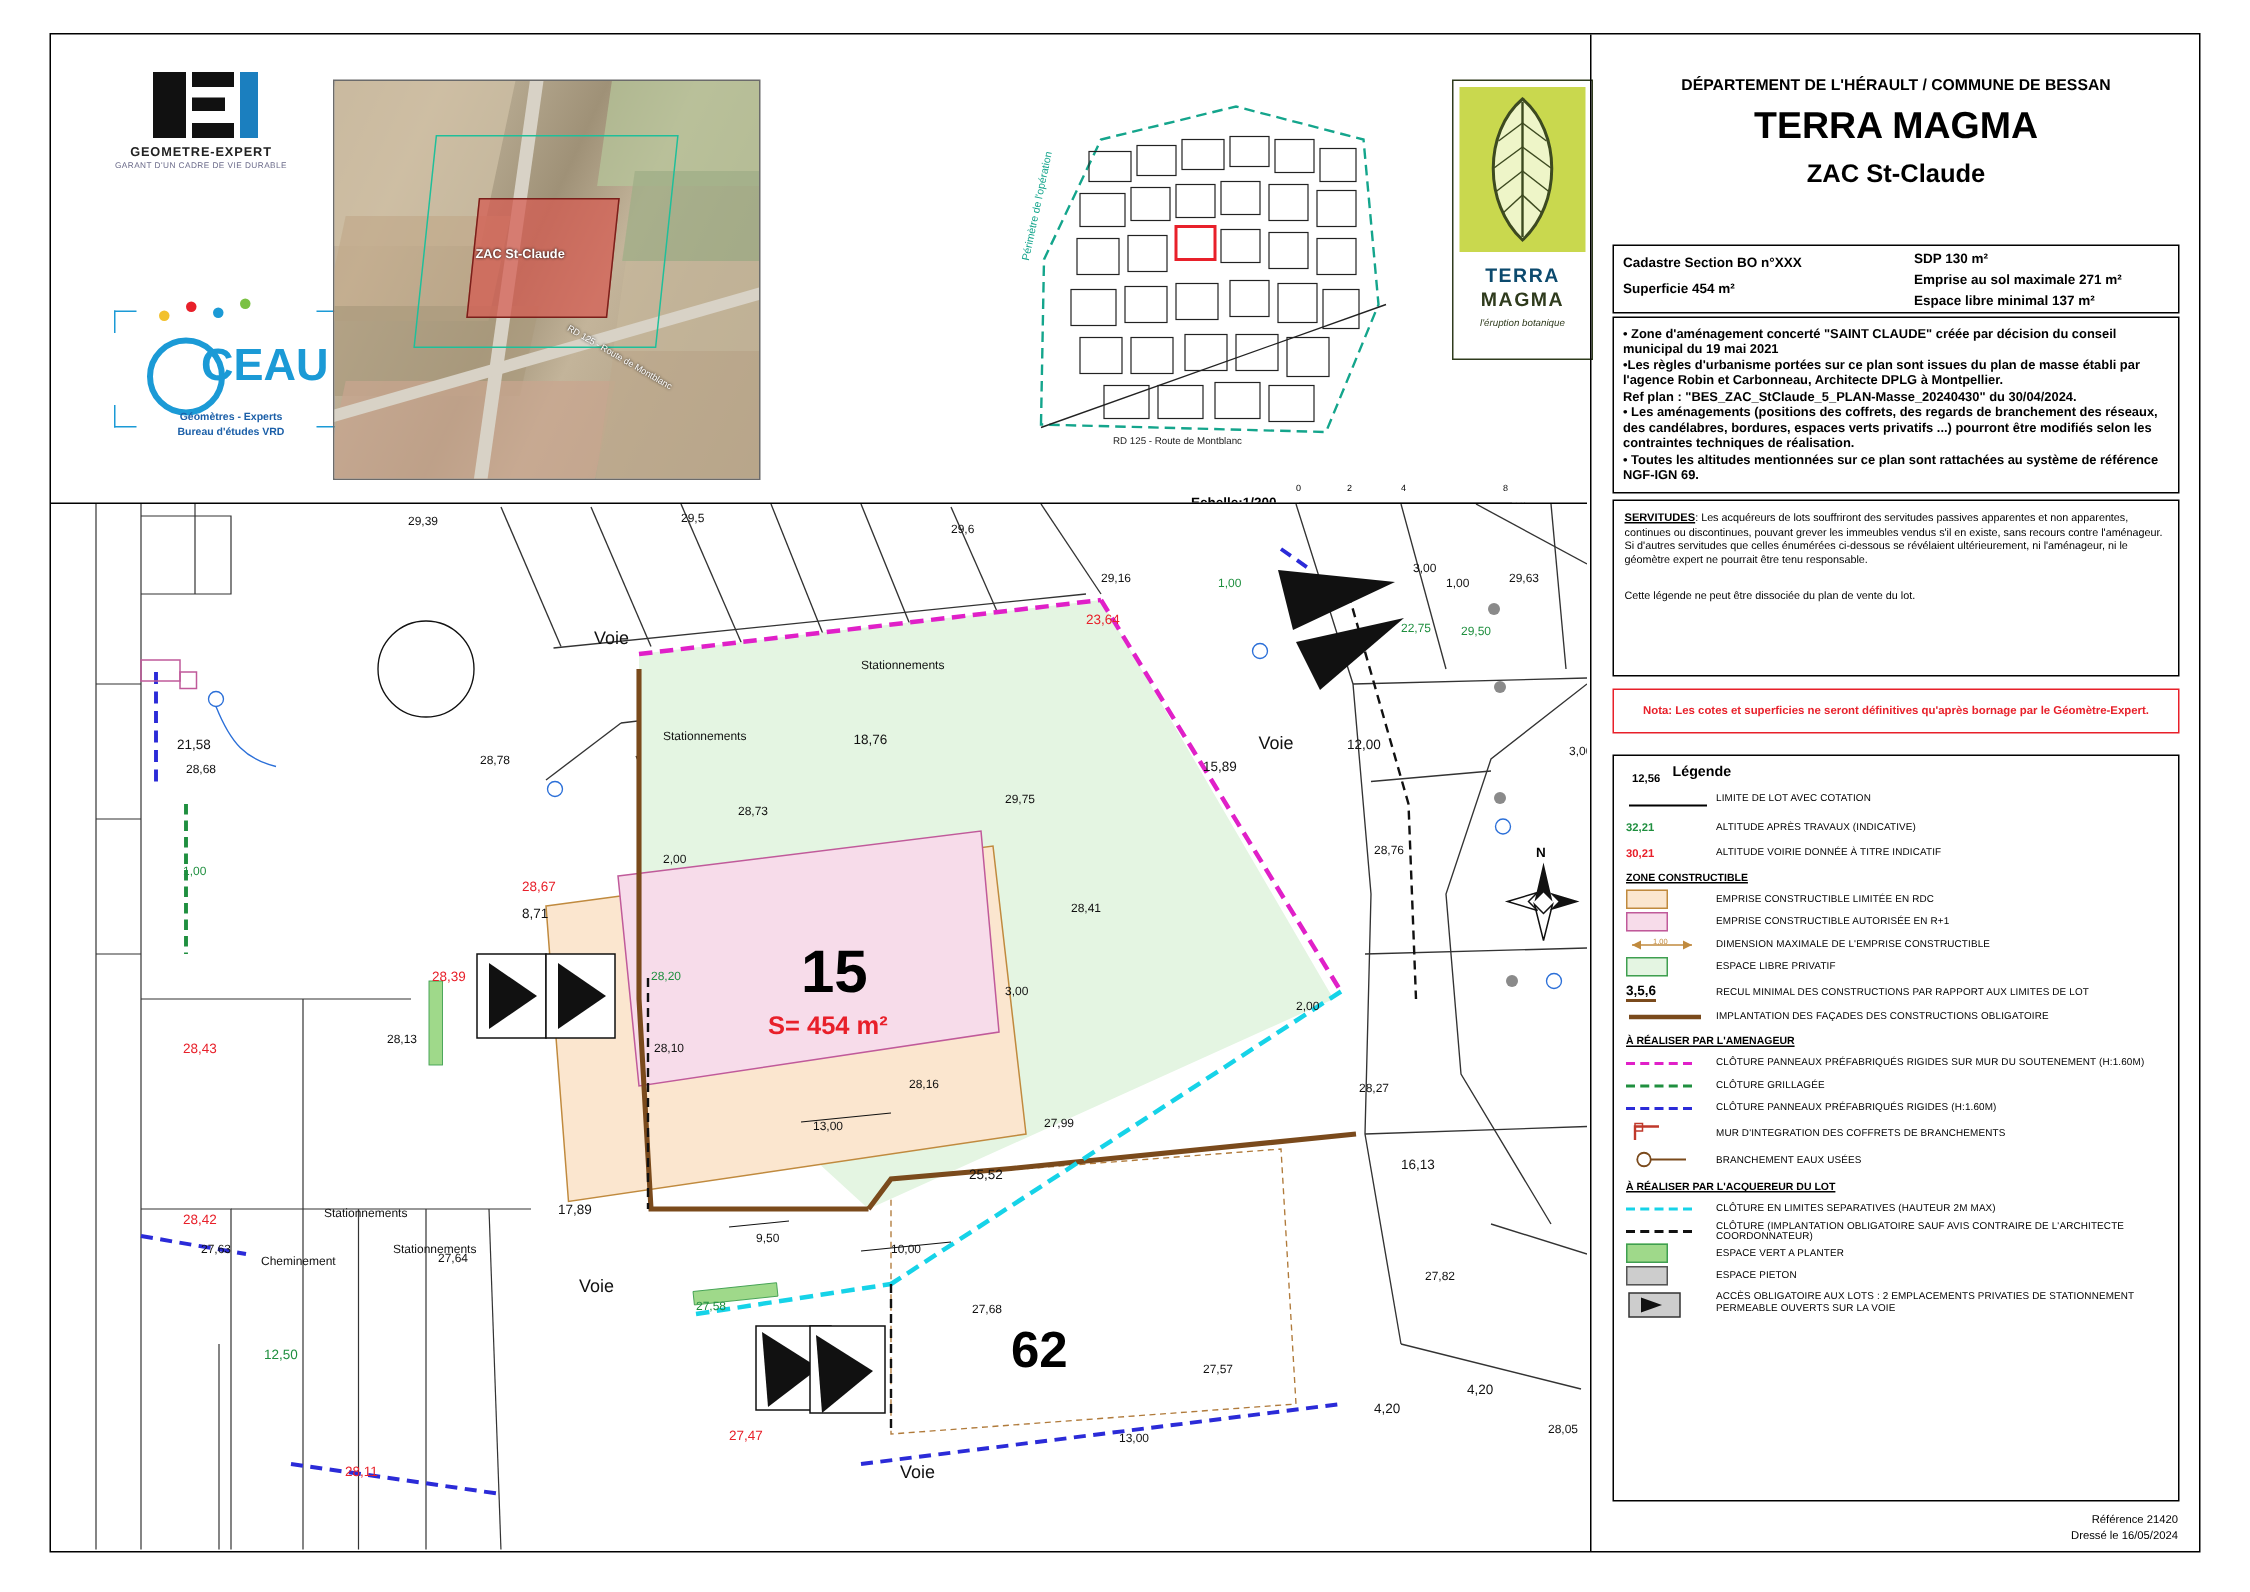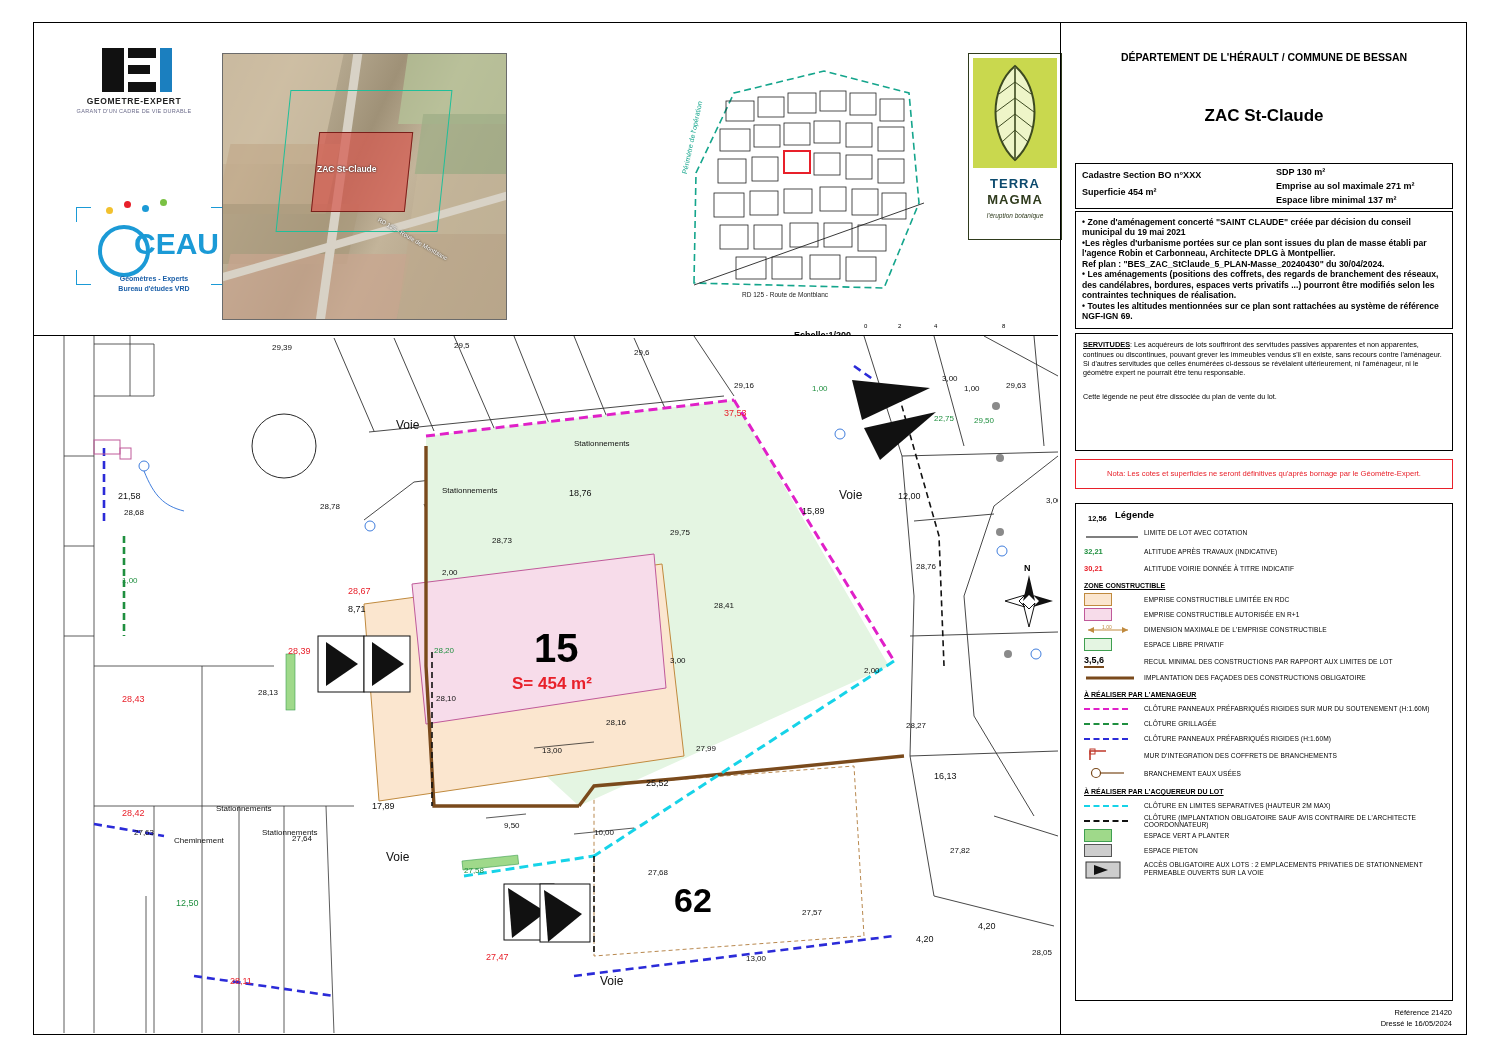--- a/index.html
+++ b/index.html
@@ -74,21 +74,21 @@
   .r-box1 .c2{position:absolute;left:200px;top:3px;font-size:9px;font-weight:bold;}
   .r-box1 .c2b{position:absolute;left:200px;top:17px;font-size:9px;font-weight:bold;}
   .r-box1 .c2c{position:absolute;left:200px;top:31px;font-size:9px;font-weight:bold;}
   .r-box2{position:absolute;left:14px;top:188px;width:378px;height:118px;border:1px solid #000;box-sizing:border-box;padding:5px 6px;}
   .r-box2 p{margin:0;font-size:8.6px;font-weight:bold;line-height:1.22;}
   .r-box3{position:absolute;left:14px;top:310px;width:378px;height:118px;border:1px solid #000;box-sizing:border-box;padding:6px 7px;}
   .r-box3 .srv-t{font-size:7.4px;font-weight:bold;text-decoration:underline;display:inline;}
   .r-box3 .srv{font-size:7.2px;line-height:1.3;margin:0;}
   .r-box3 .srv2{font-size:7.2px;margin:14px 0 0 0;}
   .r-nota{position:absolute;left:14px;top:436px;width:378px;height:30px;border:1px solid #e8202a;box-sizing:border-box;display:flex;align-items:center;justify-content:center;}
-  .r-nota span{font-size:7.6px;color:#e8202a;font-weight:normal;text-align:right;line-height:1.25;}
+  .r-nota span{font-size:7.6px;color:#e8202a;font-weight:bold;text-align:right;line-height:1.25;}
   .r-legend{position:absolute;left:14px;top:480px;width:378px;height:498px;border:1px solid #000;box-sizing:border-box;padding:5px 8px;}
   .lg-title{font-size:9.5px;font-weight:bold;margin-bottom:5px;padding-left:31px;}
   .lg-row{display:flex;align-items:center;height:15px;}
   .lg-key{width:60px;flex:0 0 60px;display:flex;align-items:center;}
   .lg-txt{font-size:6.6px;letter-spacing:.1px;}
   .lg-head{font-size:7px;font-weight:bold;text-decoration:underline;margin:6px 0 3px 0;}
   .k-num{font-size:7.5px;font-weight:bold;}
   .sw{width:26px;height:11px;border:1px solid #000;}
   .dashline{width:44px;height:0;border-top:2.4px dashed #e020c8;}
   .dashline2{width:44px;height:0;border-top:2.2px dashed #1f8f3f;}
@@ -240,20 +240,21 @@
       <div class="sc-num" style="left:70px;">0</div>
       <div class="sc-num" style="left:104px;">2</div>
       <div class="sc-num" style="left:140px;">4</div>
       <div class="sc-num" style="left:208px;">8</div>
       <div class="sc-unit">Mètres</div>
     </div>
   </div>
 
   <div class="rpanel">
     <div class="r-dept">DÉPARTEMENT DE L'HÉRAULT / COMMUNE DE BESSAN</div>
+    <div class="r-title">TERRA MAGMA</div>
     <div class="r-sub">ZAC St-Claude</div>
 
     <div class="r-box1">
       <div class="c1">Cadastre Section BO n°XXX</div>
       <div class="c1b">Superficie  454 m²</div>
       <div class="c2">SDP 130 m²</div>
       <div class="c2b">Emprise au sol maximale 271 m²</div>
       <div class="c2c">Espace libre minimal 137 m²</div>
     </div>
 
@@ -593,21 +594,21 @@
         <div class="lbl " style="left: 566px; top: 638px; font-size: 12px;">Voie</div>
         <div class="lbl " style="left: 540px; top: 103px; font-size: 8px;">Stationnements</div>
         <div class="lbl " style="left: 408px; top: 150px; font-size: 8px;">Stationnements</div>
         <div class="lbl " style="left: 182px; top: 468px; font-size: 8px;">Stationnements</div>
         <div class="lbl " style="left: 228px; top: 492px; font-size: 8px;">Stationnements</div>
         <div class="lbl " style="left: 140px; top: 500px; font-size: 8px;">Cheminement</div>
         <div class="lbl " style="left: 238px; top: 7px; font-size: 8px;">29,39</div>
         <div class="lbl " style="left: 420px; top: 5px; font-size: 8px;">29,5</div>
         <div class="lbl " style="left: 600px; top: 12px; font-size: 8px;">29,6</div>
         <div class="lbl " style="left: 700px; top: 45px; font-size: 8px;">29,16</div>
-        <div class="lbl r" style="left: 690px; top: 72px; font-size: 9px;">37,53</div>
+        <div class="lbl r" style="left: 690px; top: 72px; font-size: 9px;">23,64</div>
         <div class="lbl " style="left: 972px; top: 45px; font-size: 8px;">29,63</div>
         <div class="lbl g" style="left: 900px; top: 78px; font-size: 8px;">22,75</div>
         <div class="lbl g" style="left: 940px; top: 80px; font-size: 8px;">29,50</div>
         <div class="lbl g" style="left: 778px; top: 48px; font-size: 8px;">1,00</div>
         <div class="lbl " style="left: 908px; top: 38px; font-size: 8px;">3,00</div>
         <div class="lbl " style="left: 930px; top: 48px; font-size: 8px;">1,00</div>
         <div class="lbl " style="left: 535px; top: 152px; font-size: 9px;">18,76</div>
         <div class="lbl " style="left: 286px; top: 166px; font-size: 8px;">28,78</div>
         <div class="lbl " style="left: 458px; top: 200px; font-size: 8px;">28,73</div>
         <div class="lbl " style="left: 636px; top: 192px; font-size: 8px;">29,75</div>

